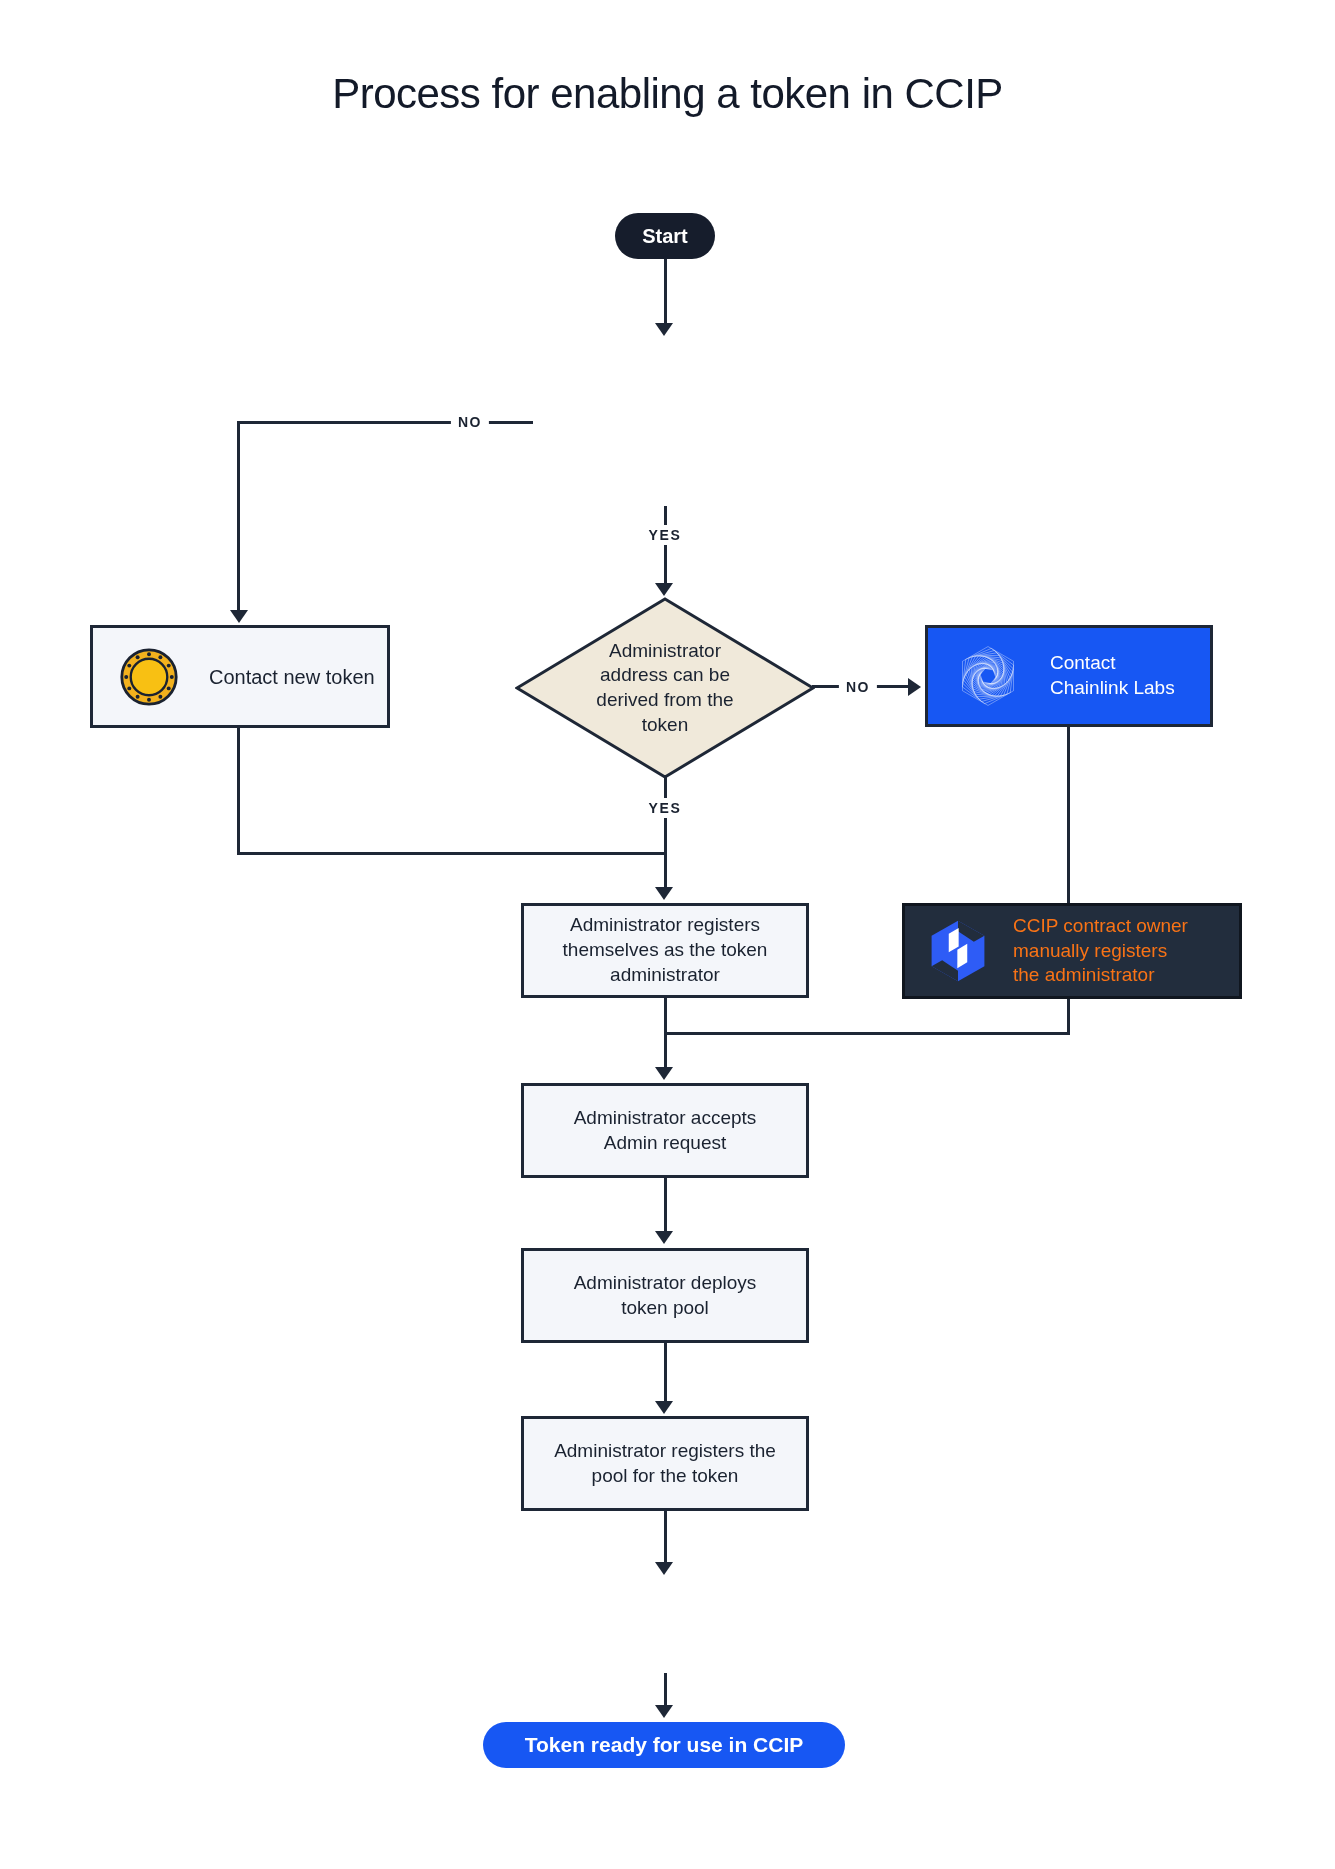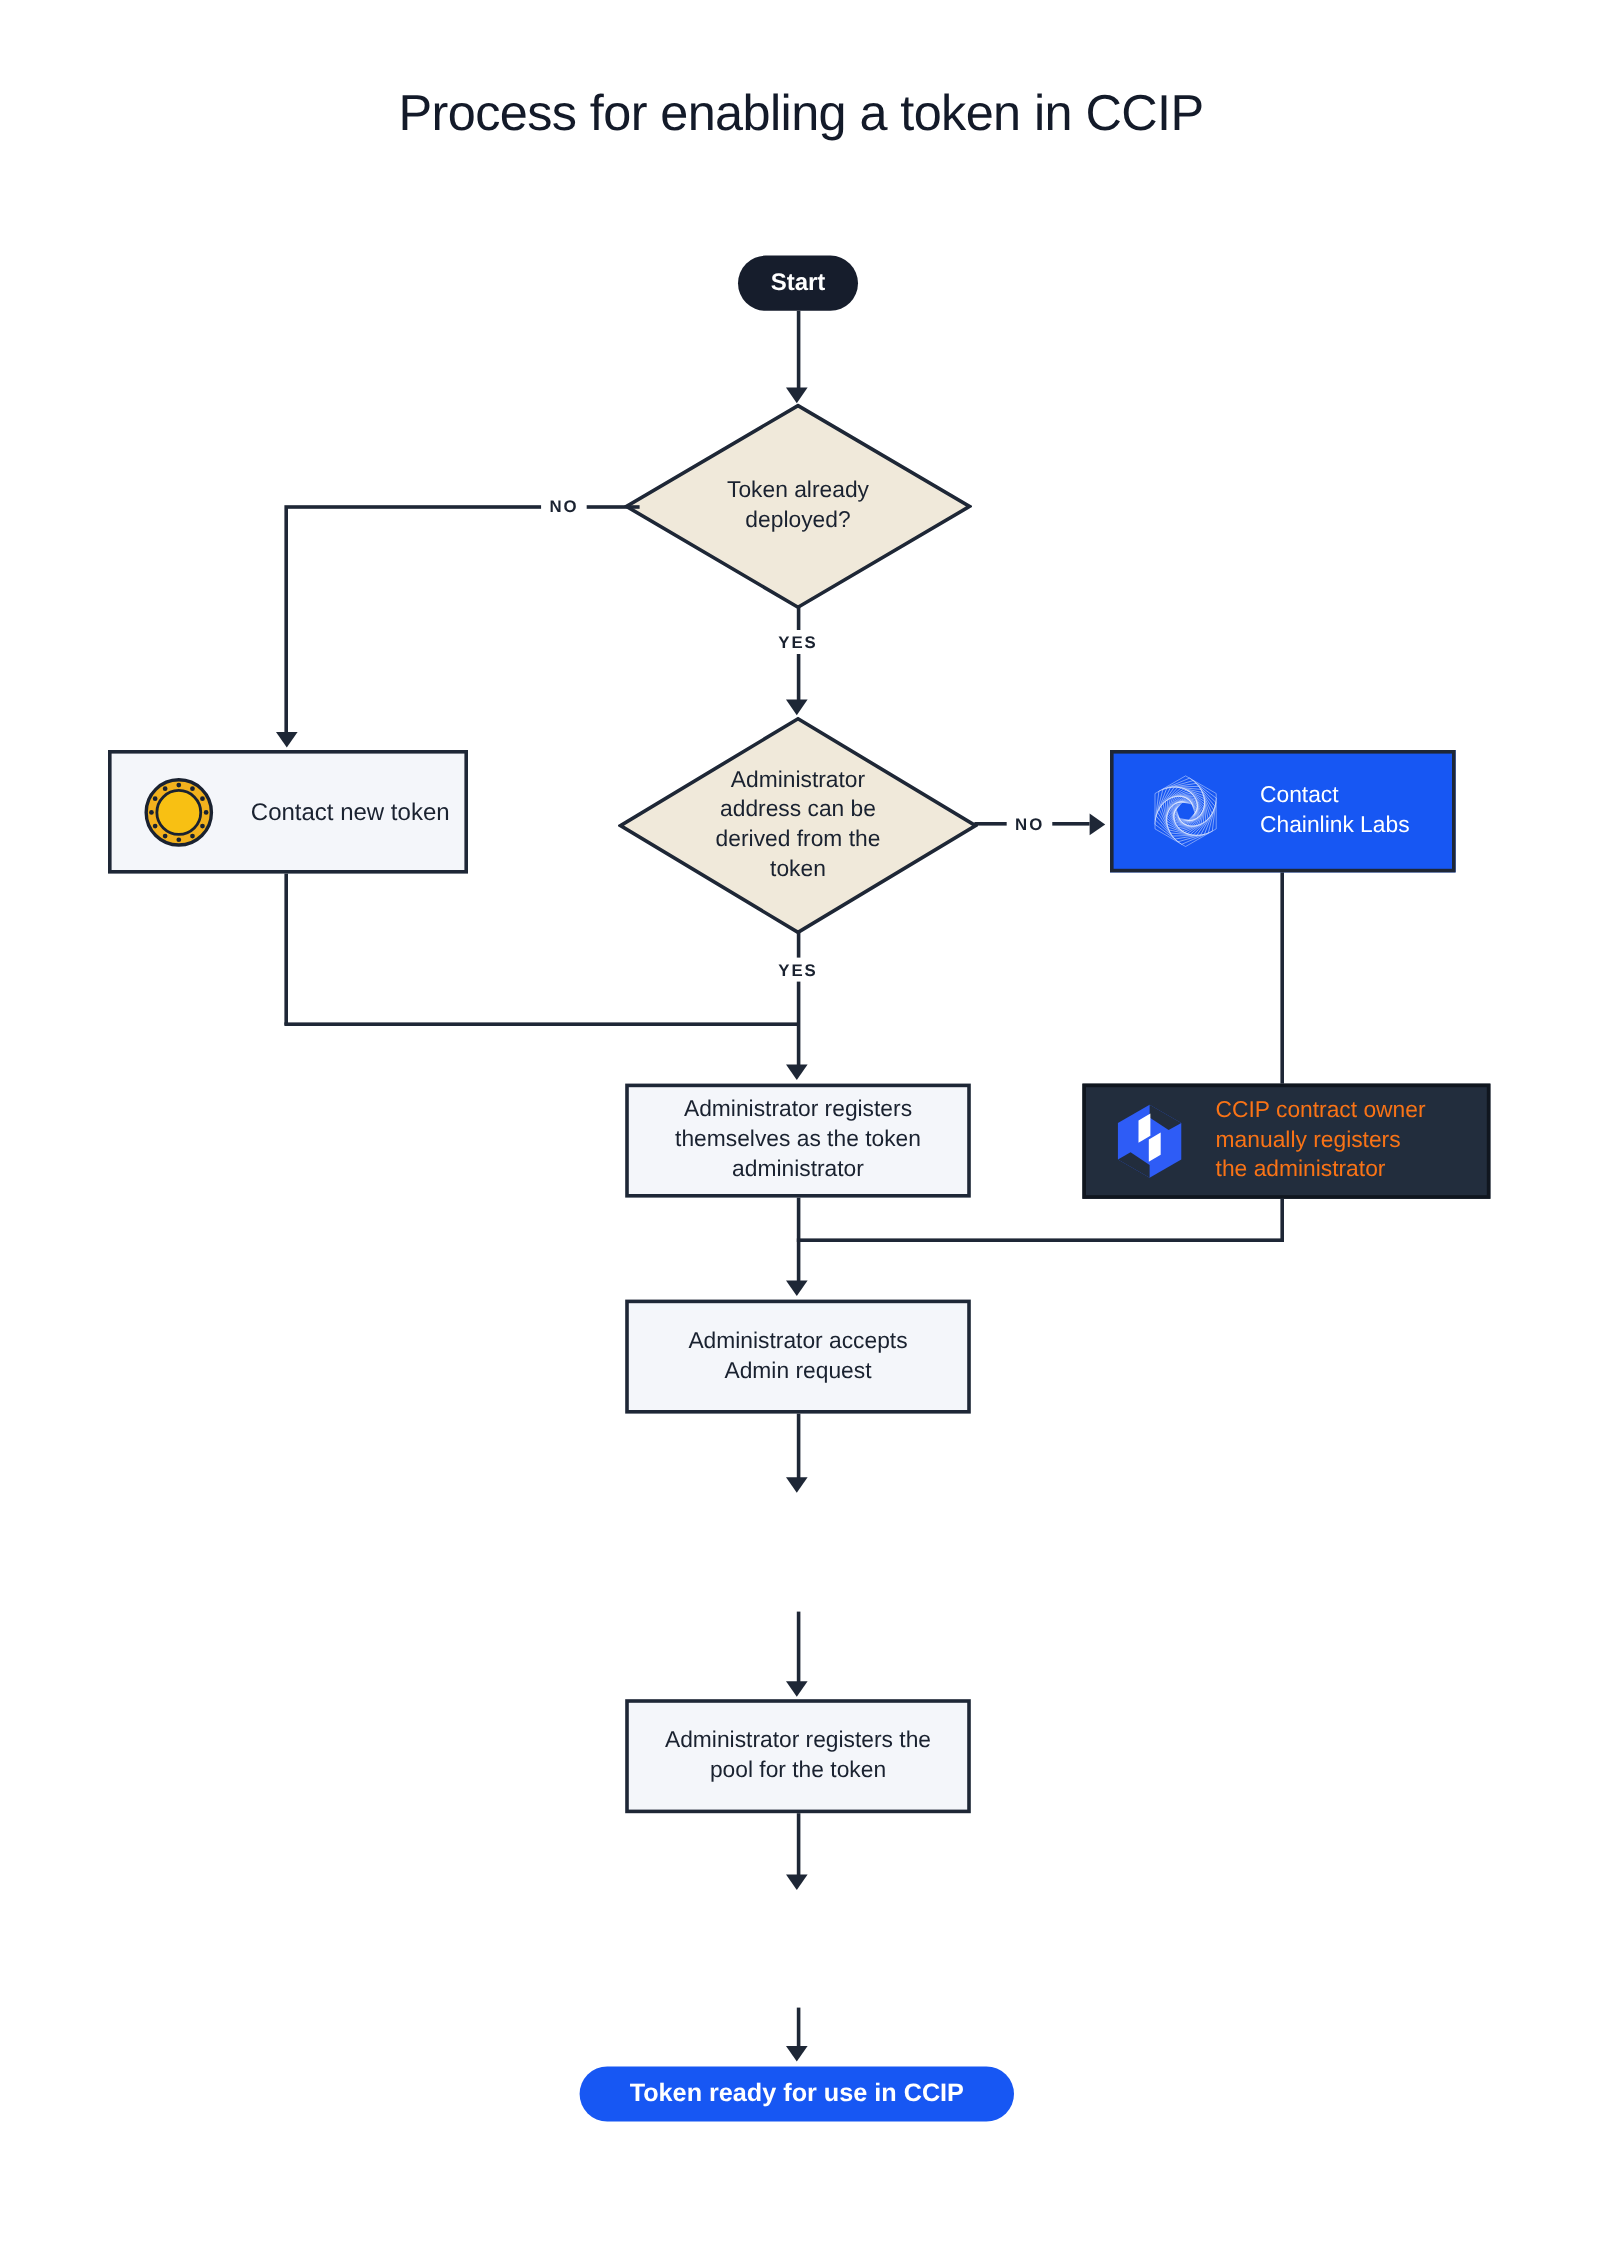--- a/index.html
+++ b/index.html
@@ -59,28 +59,20 @@
 
   <div class="page-title">Process for enabling a token in CCIP</div>
 
   <div class="terminal start-pill" style="left:615px; top:213px; width:100px; height:46px;">
     <span>Start</span>
   </div>
 
   <div class="vline" style="left:663.5px; top:259px; height:66px;"></div>
   <div class="arrow-down" style="left:655px; top:323px;"></div>
 
-  <div class="diamond-wrap" style="left:520px; top:336px; width:290px; height:172px;">
-    <svg width="290" height="172">
-      <polygon points="145,2 288,86 145,170 2,86" fill="#f0e9da" stroke="#1e2736" stroke-width="3"></polygon>
-    </svg>
-    <div class="diamond-text">
-      <span style="max-width:150px;">Token already deployed?</span>
-    </div>
-  </div>
 
   <div class="hline" style="left:240px; top:420.5px; width:293px;"></div>
   <div class="edge-label" style="left:470px; top:422px;">NO</div>
   <div class="vline" style="left:237px; top:420.5px; height:190px;"></div>
   <div class="arrow-down" style="left:229.5px; top:610px;"></div>
 
   <div class="icon-box deploy-box" style="left:90px; top:625px; width:300px; height:103px;">
     <svg id="coin-svg" width="60" height="60" viewBox="0 0 64 64">
       <circle cx="32" cy="32" r="29" fill="#f2b11d" stroke="#1a2230" stroke-width="3"></circle>
       <circle cx="32" cy="32" r="19.5" fill="#f8c013" stroke="#1a2230" stroke-width="2.5"></circle>
@@ -180,20 +172,23 @@
   <div class="vline" style="left:663.5px; top:998px; height:70px;"></div>
   <div class="arrow-down" style="left:655px; top:1067px;"></div>
 
   <div class="process-box" style="left:521px; top:1083px; width:288px; height:95px;">
     <div class="inner" style="max-width:225px;">Administrator accepts Admin request</div>
   </div>
 
   <div class="vline" style="left:663.5px; top:1178px; height:54px;"></div>
   <div class="arrow-down" style="left:655px; top:1231px;"></div>
 
+  <div class="process-box" style="left:521px; top:1248px; width:288px; height:95px;">
+    <div class="inner" style="max-width:220px;">Administrator deploys token pool</div>
+  </div>
 
   <div class="vline" style="left:663.5px; top:1343px; height:60px;"></div>
   <div class="arrow-down" style="left:655px; top:1401px;"></div>
 
   <div class="process-box" style="left:521px; top:1416px; width:288px; height:95px;">
     <div class="inner" style="max-width:225px;">Administrator registers the pool for the token</div>
   </div>
 
   <div class="vline" style="left:663.5px; top:1511px; height:52px;"></div>
   <div class="arrow-down" style="left:655px; top:1562px;"></div>

